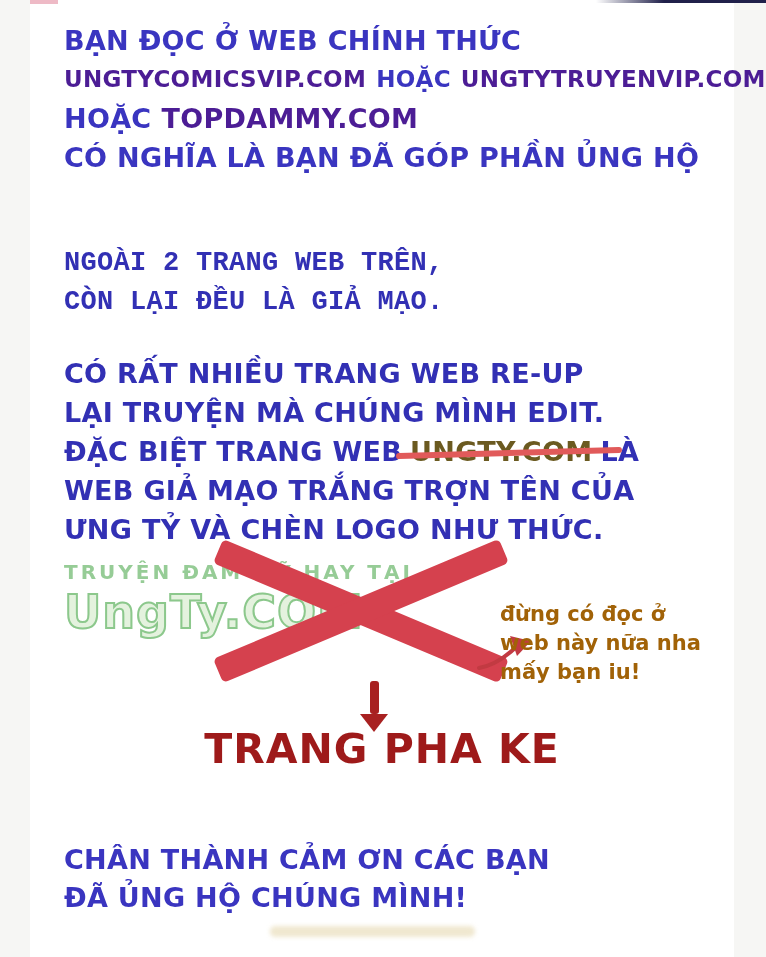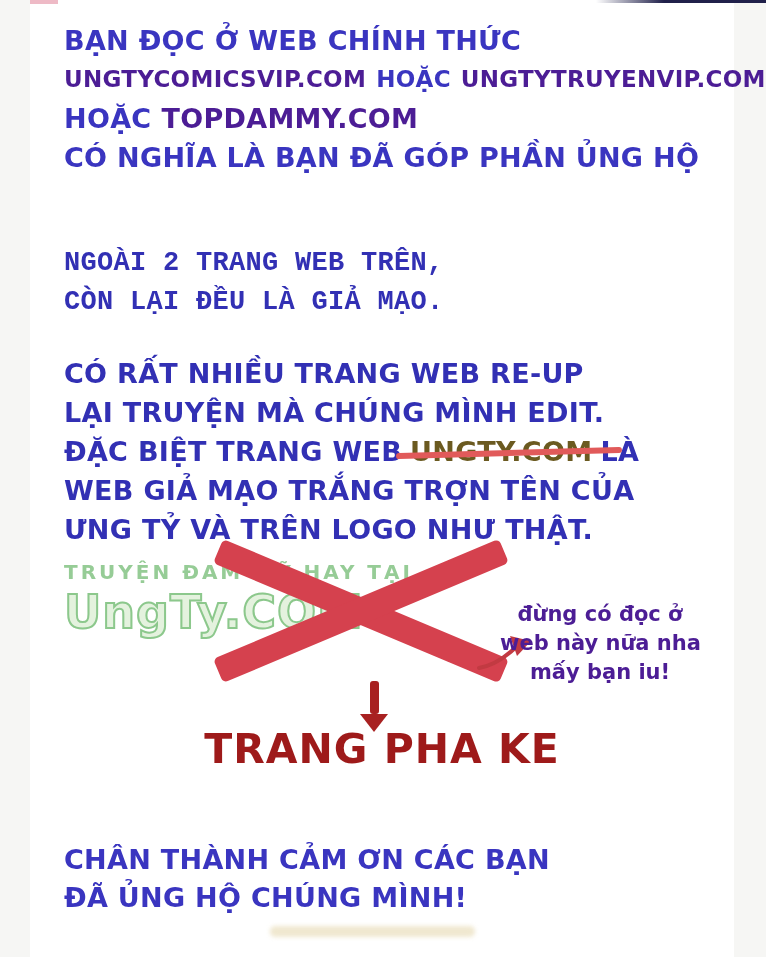--- a/index.html
+++ b/index.html
@@ -37,21 +37,21 @@
     color:#e4f2de;-webkit-text-stroke:2px #8cc88c;white-space:nowrap;
   }
   
   .x-mark{position:absolute;left:215px;top:549px;width:292px;height:124px;}
   .x-bar{position:absolute;left:-3%;top:50%;width:106%;height:26px;margin-top:-13px;
     background:#d5414e;border-radius:5px;}
   .x-bar.a{transform:rotate(22.8deg);}
   .x-bar.b{transform:rotate(-22.8deg);}
   .squiggle{position:absolute;left:477px;top:632px;}
   
-  .note{position:absolute;left:500px;top:600px;width:200px;text-align:center;color:#4c1d95;}
+  .note{position:absolute;left:500px;top:600px;width:200px;color:#a16207;}
   .note .nline{font-size:21px;line-height:29px;white-space:nowrap;}
   
   .down-arrow{position:absolute;left:360px;top:681px;width:28px;}
   .down-arrow .shaft{width:9px;height:33px;margin:0 auto;background:#a82121;border-radius:3px;}
   .down-arrow .head{width:0;height:0;margin:0 auto;
     border-left:14px solid transparent;border-right:14px solid transparent;
     border-top:18px solid #a82121;}
   .caption{position:absolute;left:30px;right:32px;top:726px;text-align:center;
     font-size:41px;line-height:46px;color:#9e1a1a;letter-spacing:1px;white-space:nowrap;}
   .footer-line{height:38px;line-height:38px;}
@@ -84,21 +84,21 @@
     <div class="line navy">CÒN LẠI ĐỀU LÀ GIẢ MẠO.</div>
   </div>
 
   <div class="block" style="top:354px;">
     <div class="line navy">CÓ RẤT NHIỀU TRANG WEB RE-UP</div>
     <div class="line navy">LẠI TRUYỆN MÀ CHÚNG MÌNH EDIT.</div>
     <div class="line navy">
       <span>ĐẶC BIỆT TRANG WEB</span><span class="fake-site">UNGTY.COM</span><span>LÀ</span>
     </div>
     <div class="line navy">WEB GIẢ MẠO TRẮNG TRỢN TÊN CỦA</div>
-    <div class="line navy">ƯNG TỶ VÀ TRÊN LOGO NHƯ THẬT.</div>
+    <div class="line navy">ƯNG TỶ VÀ CHÈN LOGO NHƯ THỨC.</div>
   </div>
 
   <div class="block" style="top:560px;">
     <div class="logo-tagline">TRUYỆN ĐAM MỸ HAY TẠI</div>
     <div class="logo-name">UngTy.COM</div>
   </div>
 
   <div class="x-mark">
     <div class="x-bar a"></div>
     <div class="x-bar b"></div>

